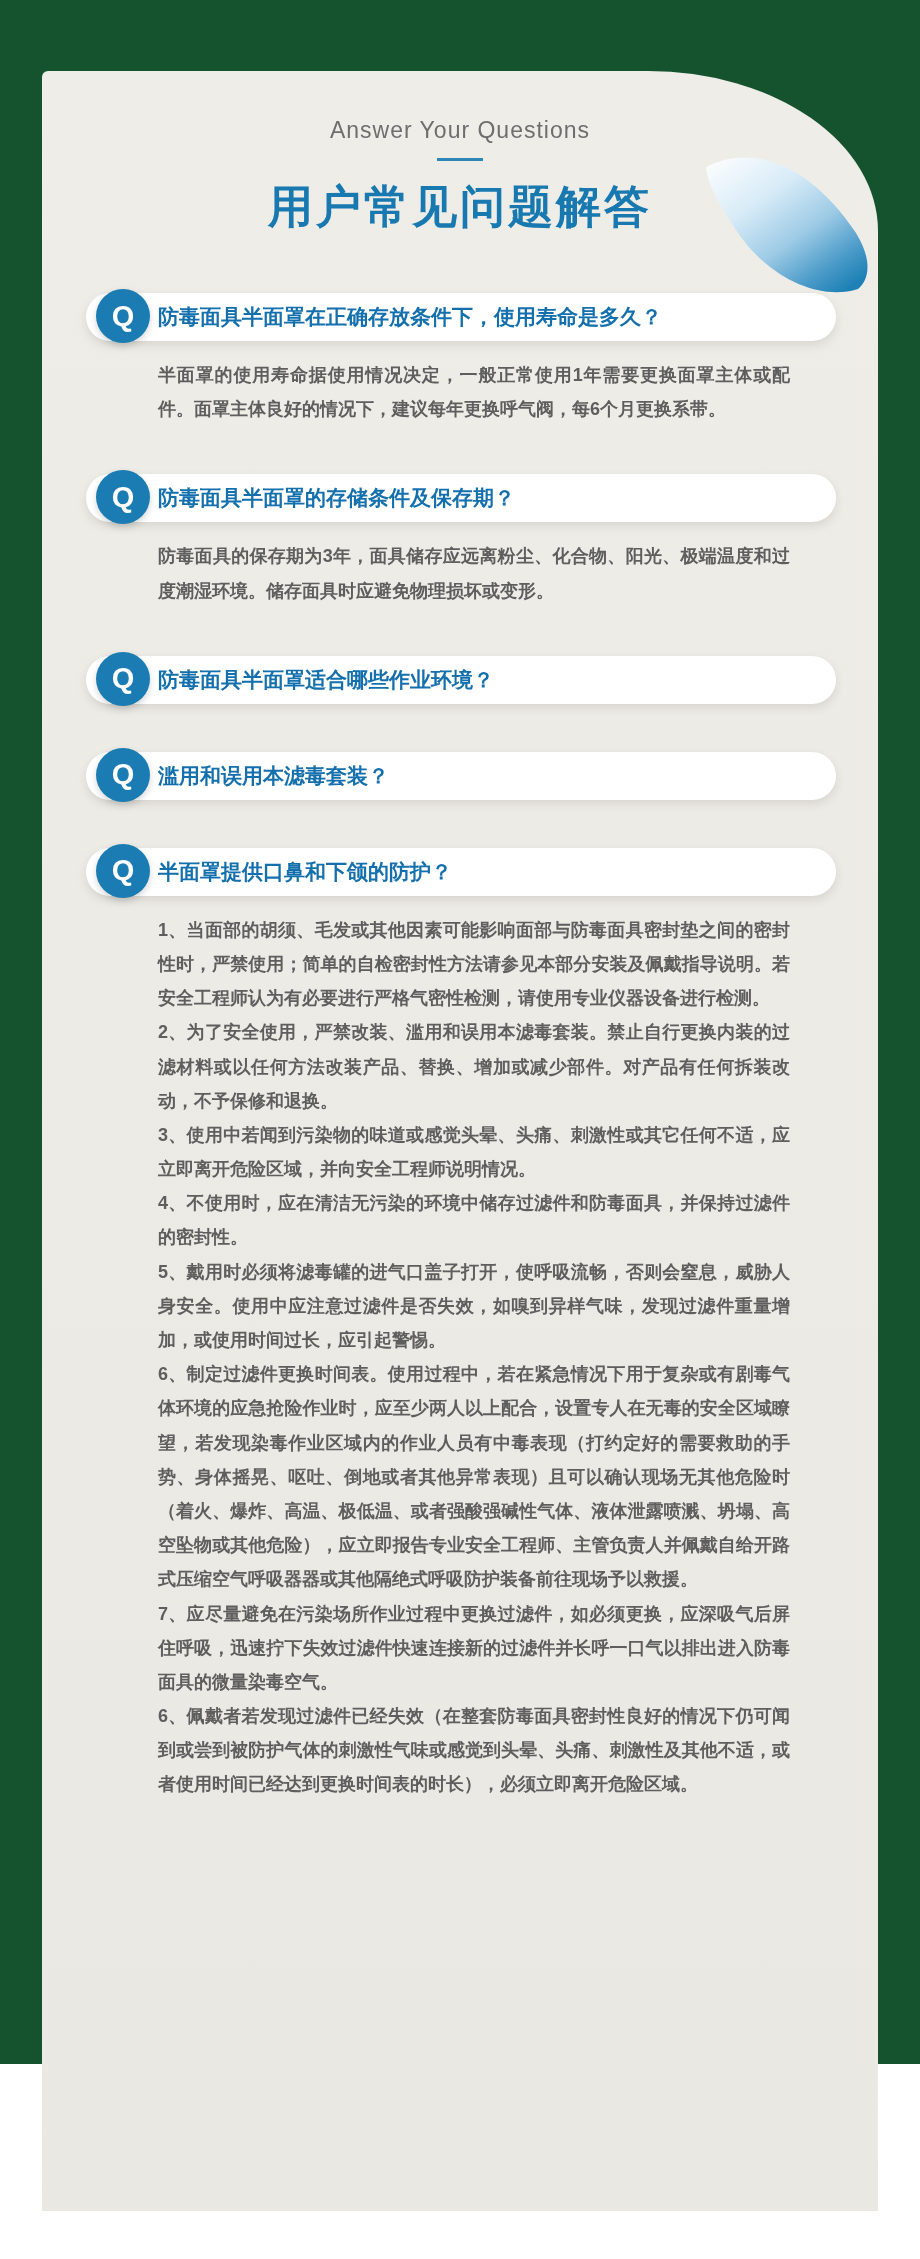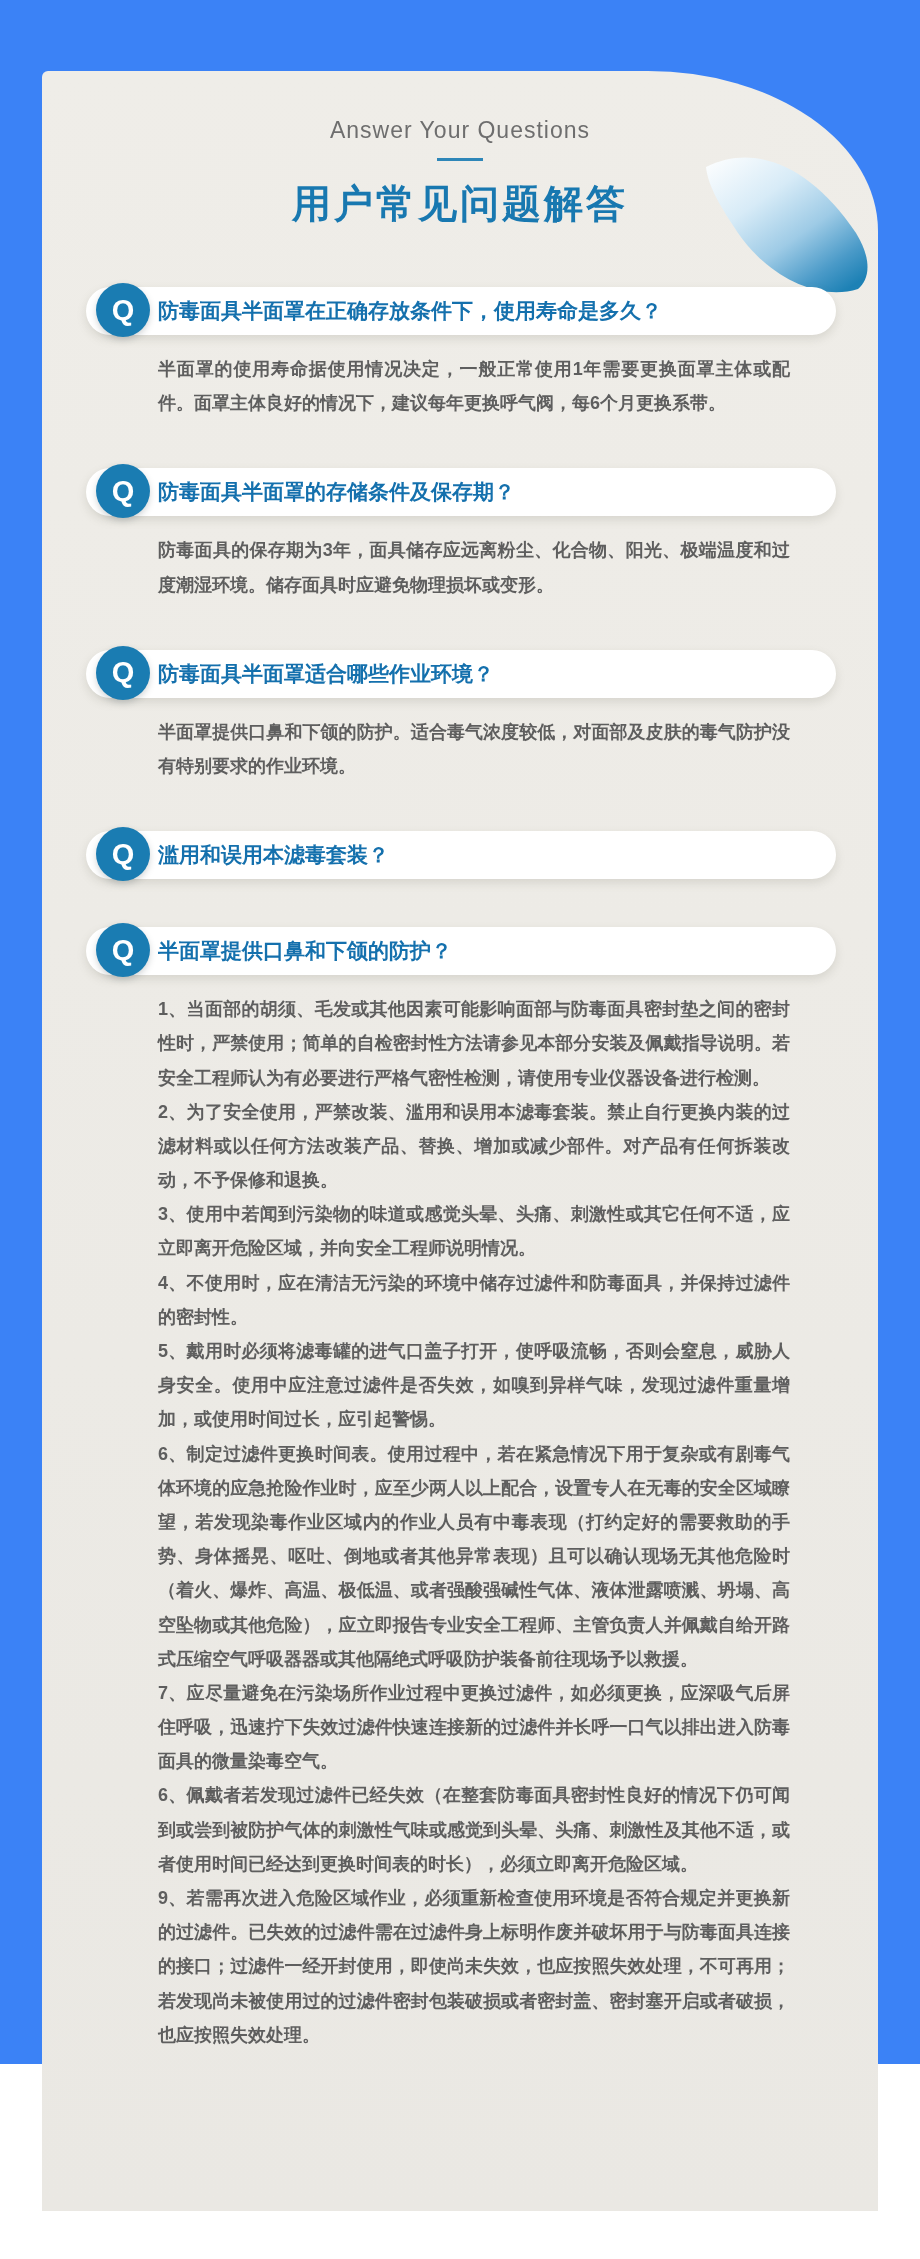--- a/index.html
+++ b/index.html
@@ -2,36 +2,36 @@
 <html><head>
 <meta charset="utf-8">
 <style>
   * { margin:0; padding:0; box-sizing:border-box; }
   body {
     font-family: "Liberation Sans", "DejaVu Sans", sans-serif;
     width:920px; height:2259px; overflow:hidden;
   }
   .page {
     position:relative; width:920px; height:2064px;
-    background:#3b82f6;
+    background:#14532d;
   }
   .card {
     position:absolute; left:42px; top:71px; width:836px; height:2140px;
     background:#edebe6;
     background-image:linear-gradient(180deg, #efede8 0%, #eceae5 60%, #eae8e3 100%);
     border-radius:6px 230px 0 0 / 6px 160px 0 0;
   }
   .curl { position:absolute; top:66px; right:-8px; width:186px; height:168px; }
   .hdr { padding-top:46px; margin-bottom:56px; }
   .subtitle {
     text-align:center; color:#6e6e6e; font-size:23px; letter-spacing:1px; font-weight:400;
   }
   .divider { width:46px; height:3px; background:#2e86b8; margin:14px auto 16px; }
   .title {
-    text-align:center; color:#1878b0; font-size:39px; font-weight:700; letter-spacing:3px;
+    text-align:center; color:#1878b0; font-size:45px; font-weight:700; letter-spacing:3px;
   }
   .q-item { position:relative; margin:0 42px 34px 44px; }
   .q-pill {
     position:relative; background:#ffffff; border-radius:26px; height:48px;
     box-shadow:0 4px 10px rgba(110,110,95,.18);
   }
   .q-badge {
     position:absolute; left:10px; top:-4px; width:54px; height:54px; border-radius:50%;
     background:#1a7cb2; color:#ffffff; font-size:29px; font-weight:700;
     display:flex; align-items:center; justify-content:center;
@@ -89,23 +89,20 @@
           </div>
           <div class="answers">
             <p>防毒面具的保存期为3年，面具储存应远离粉尘、化合物、阳光、极端温度和过度潮湿环境。储存面具时应避免物理损坏或变形。</p>
           </div>
         </div>
         <div class="q-item">
           <div class="q-pill">
             <span class="q-badge">Q</span>
             <span class="q-text">防毒面具半面罩适合哪些作业环境？</span>
           </div>
-          <div class="answers">
-            <p>半面罩提供口鼻和下颌的防护。适合毒气浓度较低，对面部及皮肤的毒气防护没有特别要求的作业环境。</p>
-          </div>
         </div>
         <div class="q-item">
           <div class="q-pill">
             <span class="q-badge">Q</span>
             <span class="q-text">滥用和误用本滤毒套装？</span>
           </div>
         </div>
         <div class="q-item">
           <div class="q-pill">
             <span class="q-badge">Q</span>
@@ -113,19 +110,18 @@
           </div>
           <div class="answers">
             <p>1、当面部的胡须、毛发或其他因素可能影响面部与防毒面具密封垫之间的密封性时，严禁使用；简单的自检密封性方法请参见本部分安装及佩戴指导说明。若安全工程师认为有必要进行严格气密性检测，请使用专业仪器设备进行检测。</p>
             <p>2、为了安全使用，严禁改装、滥用和误用本滤毒套装。禁止自行更换内装的过滤材料或以任何方法改装产品、替换、增加或减少部件。对产品有任何拆装改动，不予保修和退换。</p>
             <p>3、使用中若闻到污染物的味道或感觉头晕、头痛、刺激性或其它任何不适，应立即离开危险区域，并向安全工程师说明情况。</p>
             <p>4、不使用时，应在清洁无污染的环境中储存过滤件和防毒面具，并保持过滤件的密封性。</p>
             <p>5、戴用时必须将滤毒罐的进气口盖子打开，使呼吸流畅，否则会窒息，威胁人身安全。使用中应注意过滤件是否失效，如嗅到异样气味，发现过滤件重量增加，或使用时间过长，应引起警惕。</p>
             <p>6、制定过滤件更换时间表。使用过程中，若在紧急情况下用于复杂或有剧毒气体环境的应急抢险作业时，应至少两人以上配合，设置专人在无毒的安全区域瞭望，若发现染毒作业区域内的作业人员有中毒表现（打约定好的需要救助的手势、身体摇晃、呕吐、倒地或者其他异常表现）且可以确认现场无其他危险时（着火、爆炸、高温、极低温、或者强酸强碱性气体、液体泄露喷溅、坍塌、高空坠物或其他危险），应立即报告专业安全工程师、主管负责人并佩戴自给开路式压缩空气呼吸器器或其他隔绝式呼吸防护装备前往现场予以救援。</p>
             <p>7、应尽量避免在污染场所作业过程中更换过滤件，如必须更换，应深吸气后屏住呼吸，迅速拧下失效过滤件快速连接新的过滤件并长呼一口气以排出进入防毒面具的微量染毒空气。</p>
             <p>6、佩戴者若发现过滤件已经失效（在整套防毒面具密封性良好的情况下仍可闻到或尝到被防护气体的刺激性气味或感觉到头晕、头痛、刺激性及其他不适，或者使用时间已经达到更换时间表的时长），必须立即离开危险区域。</p>
-            <p>9、若需再次进入危险区域作业，必须重新检查使用环境是否符合规定并更换新的过滤件。已失效的过滤件需在过滤件身上标明作废并破坏用于与防毒面具连接的接口；过滤件一经开封使用，即使尚未失效，也应按照失效处理，不可再用；若发现尚未被使用过的过滤件密封包装破损或者密封盖、密封塞开启或者破损，也应按照失效处理。</p>
           </div>
         </div>
       </div>
 
   </div>
 </div>
 
 </body></html>

